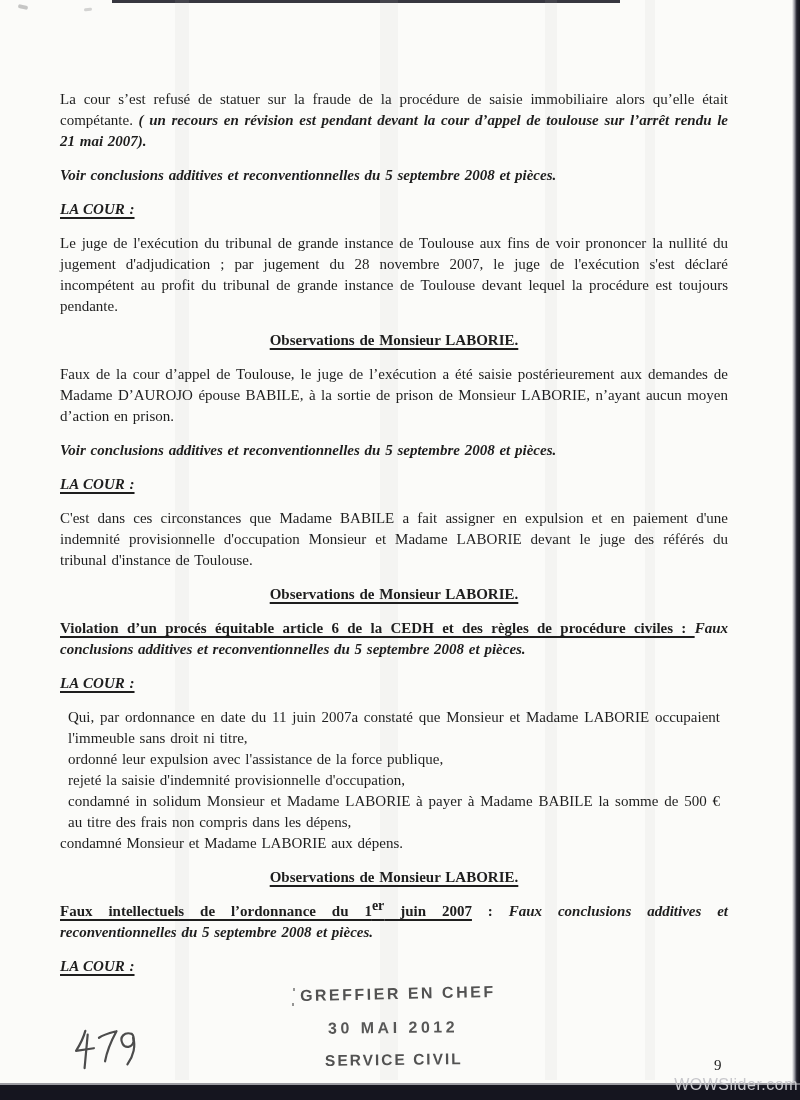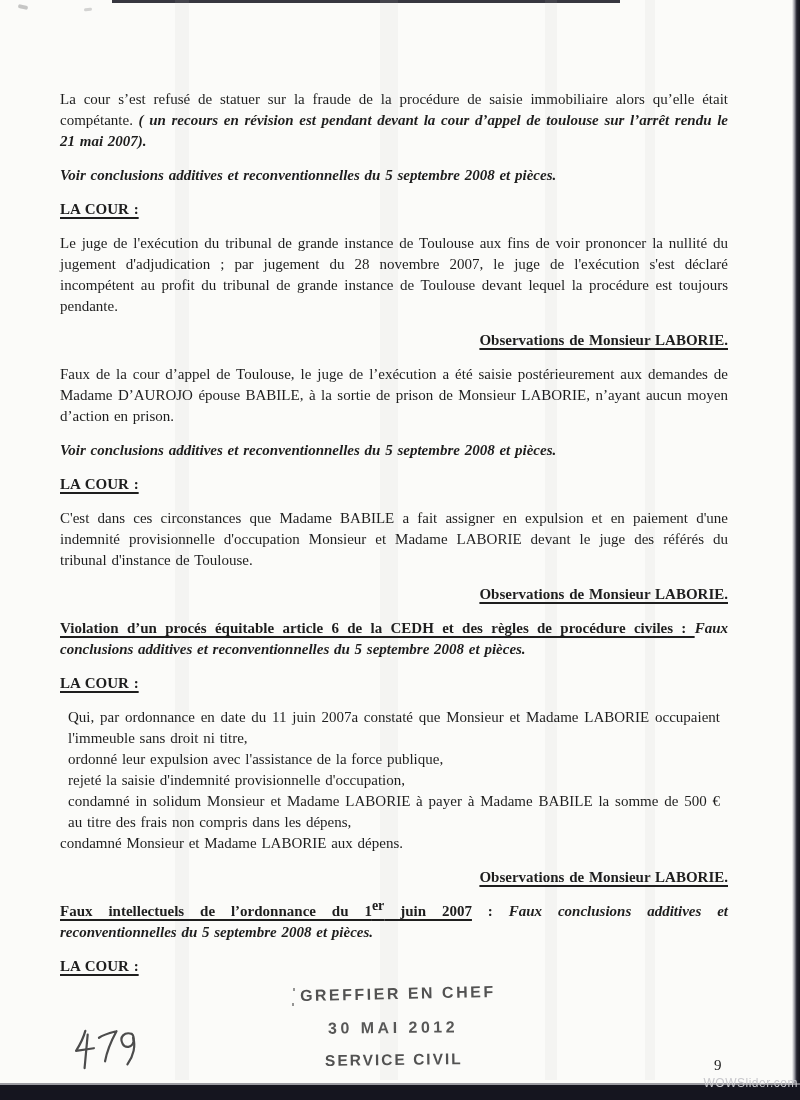--- a/index.html
+++ b/index.html
@@ -22,22 +22,22 @@
   .streak.k2{left:380px; width:18px;}
   .streak.k3{left:545px; width:12px;}
   .streak.k4{left:645px; width:10px;}
 
   
   .content{position:absolute; left:60px; top:89px; width:668px;}
   .content p{margin:0 0 13px; font-size:15px; line-height:21px; text-align:justify; word-spacing:1px;}
   .bi{font-weight:bold; font-style:italic;}
   p.bi-line{font-weight:bold; font-style:italic;}
   .lacour{margin-bottom:13px;}
-  .lacour span{font-weight:bold; text-decoration:underline; text-underline-offset:3px; text-decoration-thickness:1.5px;}
-  p.obs{text-align:right;}
+  .lacour span{font-weight:bold; text-decoration:underline; text-underline-offset:3px; text-decoration-thickness:1.5px;font-style:italic;}
+  p.obs{text-align:center;}
   .obs span{font-weight:bold; text-decoration:underline; text-underline-offset:3px; text-decoration-thickness:1.5px;}
   .ulbold{font-weight:bold; text-decoration:underline; text-underline-offset:3px; text-decoration-thickness:1.5px;}
   p.stretch{text-align:justify; text-align-last:justify; margin-bottom:0;}
   p.after-stretch{margin-top:0;}
   .ord{margin:0 8px 0 !important;font-family:Liberation Serif, serif;}
   .ord-last{margin:0 0 13px !important;}
   sup{font-size:14px; vertical-align:super; line-height:0;}
 
   
   .stamp{position:absolute; color:#3b3b3b; font-family:"Liberation Sans","DejaVu Sans",sans-serif; font-weight:700; z-index:4;}
@@ -45,21 +45,21 @@
   .stamp-l2{left:328px; top:1019px; font-size:16px; letter-spacing:3.5px; transform:rotate(-0.6deg); opacity:.85;}
   .stamp-l3{left:325px; top:1051px; font-size:15.5px; letter-spacing:2px; transform:rotate(-0.8deg); opacity:.88;}
   .stamp-dot{position:absolute; width:2px; height:3px; background:#6a6a6a; opacity:.7;}
   .d1{left:293px; top:988px;} .d2{left:292px; top:1003px;}
 
   
   .handwritten{position:absolute; left:68px; top:1020px; transform:rotate(-5deg); z-index:4;}
   .handwritten path{stroke:#4c4c4c; stroke-width:2.2; fill:none; stroke-linecap:round; stroke-linejoin:round;}
   .pagenum{position:absolute; left:714px; top:1057px; font-size:15px; color:#222; z-index:4;}
   .watermark{position:absolute; right:2px; top:1076px; z-index:6;
-    font-family:"Liberation Sans","DejaVu Sans",sans-serif; font-size:12px;
+    font-family:"Liberation Sans","DejaVu Sans",sans-serif; font-size:16px;
     color:#c8c8cc; letter-spacing:.5px;}
 </style>
 </head>
 <body>
 
 <div class="page">
 
   <div class="edge-top"></div>
   <div class="edge-right"></div>
   <div class="edge-bottom-shadow"></div>

